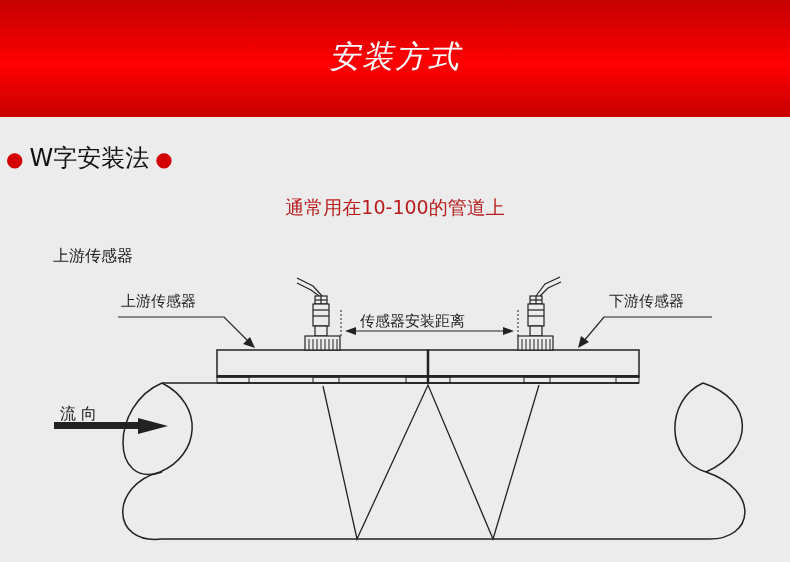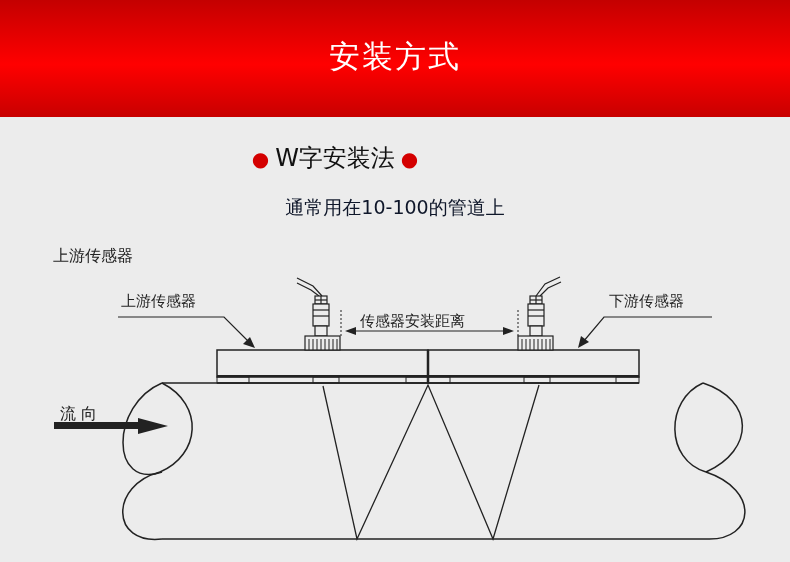--- a/index.html
+++ b/index.html
@@ -5,33 +5,33 @@
   html, body { margin: 0; padding: 0; }
   body {
     width: 790px; height: 562px; overflow: hidden;
     background: #ececec;
     font-family: "DejaVu Sans", "Liberation Sans", sans-serif;
     position: relative;
   }
   .banner {
     position: absolute; left: 0; top: 0; width: 790px; height: 117px;
     background: linear-gradient(to bottom, #c40000 0%, #ff0000 55%, #c80000 100%);
-    display: flex; align-items: center; justify-content: center;
+    display: flex; align-items: center; justify-content: center; font-style: italic;
   }
   .banner-title {
     color: #ffffff; font-size: 31px; letter-spacing: 2px; margin-top: -4px;
   }
   .subtitle {
-    position: absolute; left: 0; width: 670px; top: 142px; text-align: center;
+    position: absolute; left: 0; width: 670px; top: 142px; 
     font-size: 24px; color: #111; font-weight: 500;
   }
   .subtitle .dot { color: #d40000; font-size: 20px; margin: 0 6px; }
   .note {
     position: absolute; left: 0; width: 790px; top: 195px; text-align: center;
-    font-size: 19px; color: #0f172a;
+    font-size: 19px; color: #b91c1c;
   }
   .view-label {
     position: absolute; left: 53px; top: 246px; font-size: 16px; color: #222;
   }
   svg.diagram { position: absolute; left: 0; top: 0; }
   .lbl { font-size: 15px; fill: #222; font-family: "DejaVu Sans", "Liberation Sans", sans-serif; }
 </style>
 </head>
 <body>
 

